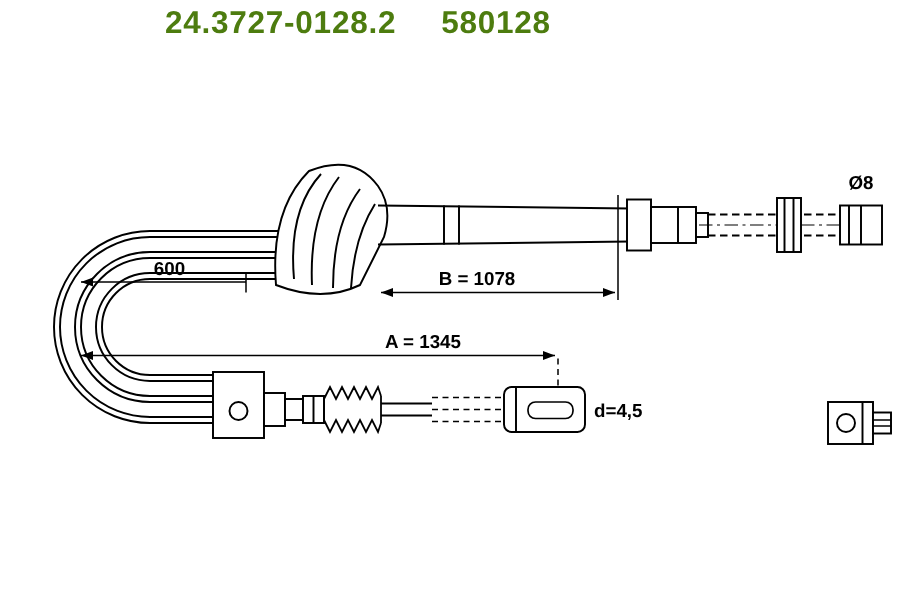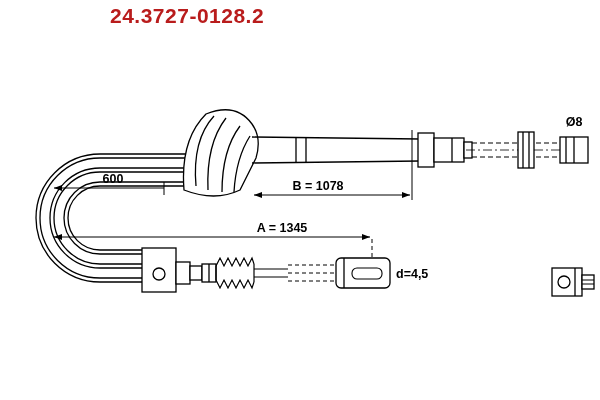--- a/index.html
+++ b/index.html
@@ -2,35 +2,36 @@
 <html><head>
 <meta charset="utf-8">
 <style>
   html,body{margin:0;padding:0;background:#888;}
   .page{
     width:600px;height:400px;background:#ffffff;position:relative;
     font-family:"Liberation Sans",sans-serif;overflow:hidden;
   }
   .header{
     position:absolute;top:4px;left:110px;display:flex;gap:30px;
-    color:#b91c1c;font-weight:bold;font-size:21px;letter-spacing:0.5px;
+    color:#4d7c0f;font-weight:bold;font-size:21px;letter-spacing:0.5px;
   }
   svg{position:absolute;top:40px;left:0;}
   svg text{
     font-family:"Liberation Sans",sans-serif;font-weight:bold;
     font-size:12.5px;fill:#000;
   }
 </style>
 </head>
 <body>
 
 <div class="page">
 
   <div class="header">
     <span>24.3727-0128.2</span>
+    <span>580128</span>
   </div>
 
   <svg width="600" height="360" viewBox="0 0 600 360">
     <defs>
       <marker id="arr" markerWidth="9" markerHeight="8" refX="8" refY="3" orient="auto-start-reverse" markerUnits="userSpaceOnUse">
         <path d="M0,0 L8,3 L0,6 Z" fill="#000"></path>
       </marker>
     </defs>
 
     <g fill="none" stroke="#000" stroke-width="1.3">

